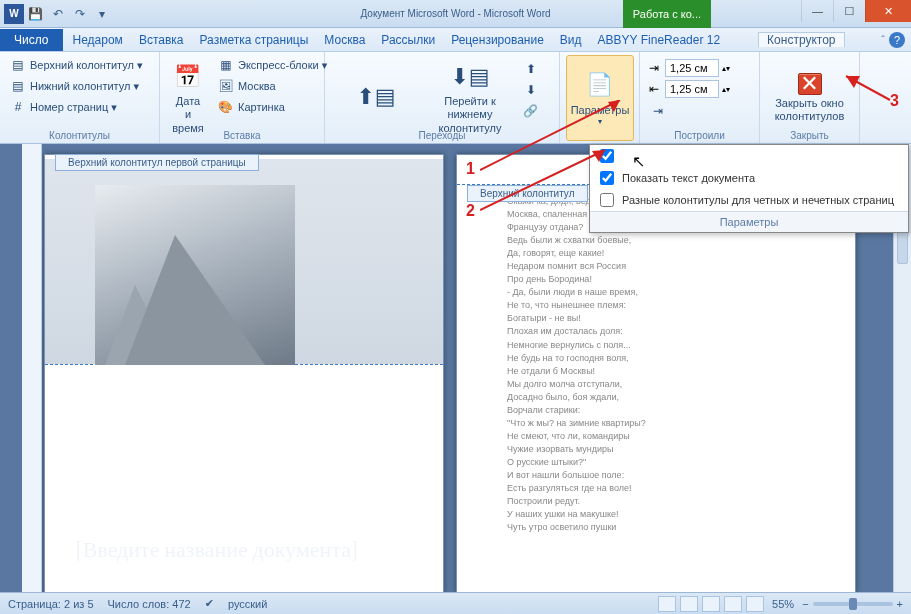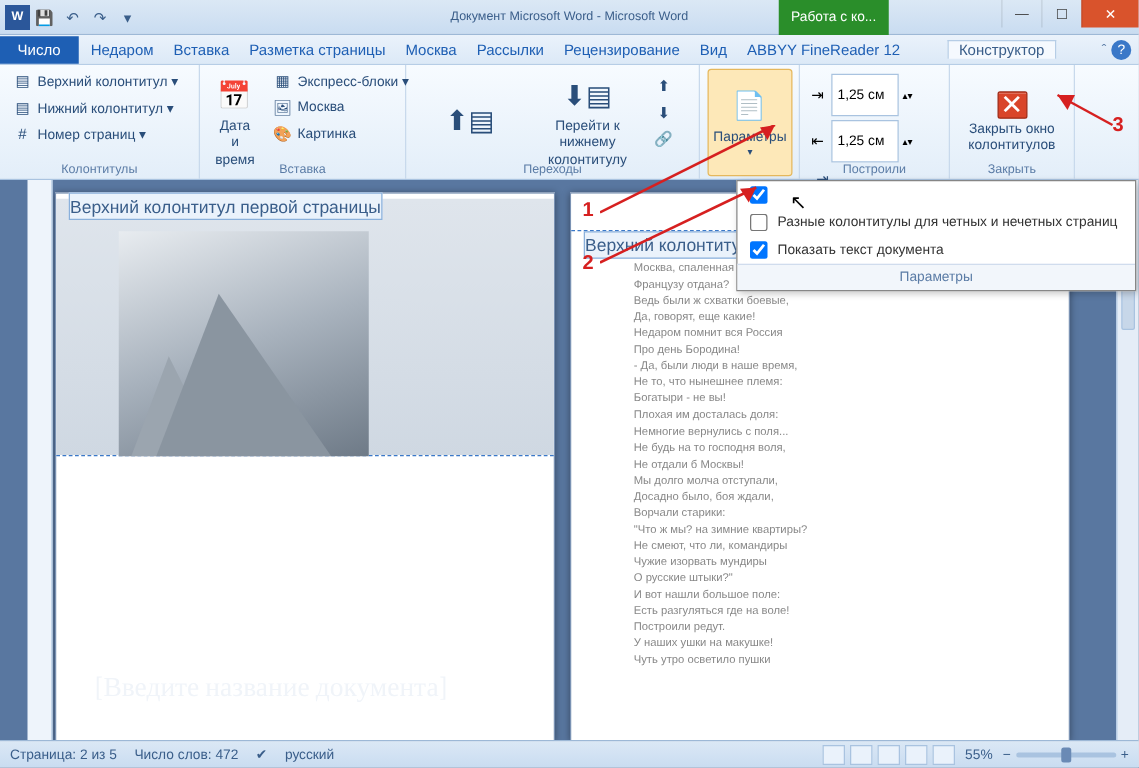--- a/index.html
+++ b/index.html
@@ -20,32 +20,32 @@
 .ribbon{height:92px;background:linear-gradient(#f7fbff,#e3eef9);border-bottom:1px solid #a9c3e0;display:flex;position:relative}
 .ribbon-group{border-right:1px solid #c8d9ec;padding:3px 6px 2px;display:flex;flex-direction:column;position:relative}
 .group-label{position:absolute;bottom:2px;left:0;right:0;text-align:center;color:#5b7ca6;font-size:10px}
 .rg-content{display:flex;gap:4px;flex:1}
 .small-btn{display:flex;align-items:center;gap:4px;padding:2px 4px;color:#2a4e7a;font-size:11px;white-space:nowrap}
 .big-btn{display:flex;flex-direction:column;align-items:center;justify-content:center;padding:2px 6px;color:#2a4e7a;font-size:11px;text-align:center;line-height:1.2}
 .icon16{width:16px;height:16px;display:inline-flex;align-items:center;justify-content:center;font-size:12px}
 .icon32{width:32px;height:32px;display:flex;align-items:center;justify-content:center;font-size:22px;margin-bottom:2px}
 .close-x{background:#d9452a;color:#fff;width:24px;height:22px;border:1px solid #9e2b17;border-radius:2px;box-shadow:inset 0 1px 0 rgba(255,255,255,.3)}
 .spinner{display:flex;align-items:center;gap:3px}
-.spinner input{width:54px;height:18px;border:1px solid #a9c3e0;font-size:11px;padding:16px 4px;background:#fff}
+.spinner input{width:54px;height:18px;border:1px solid #a9c3e0;font-size:11px;padding:0 4px;background:#fff}
 .dropdown-panel{position:absolute;top:144px;left:589px;width:320px;background:#fff;border:1px solid #868686;box-shadow:2px 2px 6px rgba(0,0,0,.25);z-index:50;font-size:11px}
 .dd-row{display:flex;align-items:center;gap:8px;padding:4px 10px;color:#333}
 .dd-row input{width:14px;height:14px}
 .dd-footer{text-align:center;padding:4px;color:#5b7ca6;border-top:1px solid #d0dced;background:#f2f6fb}
 .workspace{position:absolute;top:144px;left:0;right:0;bottom:22px;background:#5977a0;overflow:hidden}
 .page{position:absolute;background:#fff;border:1px solid #7a92b3;box-shadow:0 0 6px rgba(0,0,0,.4)}
 .page1{left:44px;top:10px;width:400px;height:440px}
 .page2{left:456px;top:10px;width:400px;height:440px}
 .header-zone{height:210px;border-bottom:1px dashed #3a78c8;position:relative;background:linear-gradient(#fff 0%, #fff 2%, #dfe5ec 2%, #cfd8e2 100%)}
 .page2 .header-zone{height:30px;background:#fff}
-.header-tab{position:absolute;top:-1px;left:10px;background:#eaf2fb;border:1px solid #8ab0db;padding:2px 0;color:#3a5e8a;font-size:14px;z-index:2}
+.header-tab{position:absolute;top:-1px;left:10px;background:#eaf2fb;border:1px solid #8ab0db;padding:2px 12px;color:#3a5e8a;font-size:10px;z-index:2}
 .page2 .header-tab{top:30px}
 .cover-img{position:absolute;top:30px;left:50px;width:200px;height:180px;background:linear-gradient(160deg,#e8ecf0 0%,#a8b2bd 50%,#6e7a87 100%);overflow:hidden}
 .mountain{position:absolute;bottom:0;left:30px;width:0;height:0;border-left:50px solid transparent;border-right:90px solid transparent;border-bottom:130px solid #8a95a0}
 .mountain2{position:absolute;bottom:0;left:10px;width:0;height:0;border-left:30px solid transparent;border-right:40px solid transparent;border-bottom:80px solid #9ba5af}
 .cover-title{position:absolute;bottom:30px;left:30px;right:30px;color:#f0f4f9;font-size:22px;font-family:Cambria,Georgia,serif}
 .poem{padding:10px 30px 10px 50px;color:#888;font-size:9px;line-height:1.45}
 .statusbar{position:absolute;bottom:0;left:0;right:0;height:22px;background:linear-gradient(#dbe8f5,#c9dcf1);border-top:1px solid #9db8d6;display:flex;align-items:center;padding:0 8px;gap:14px;color:#3a5e8a;font-size:11px}
 .status-right{position:absolute;right:8px;display:flex;align-items:center;gap:4px}
 .view-btn{width:18px;height:16px;border:1px solid #a9c3e0;background:#eaf2fb}
 .zoom-track{width:80px;height:4px;background:#a9c3e0;position:relative;border-radius:2px}
@@ -253,26 +253,26 @@
 
 <div class="scroll-v">
   <div class="scroll-thumb"></div>
 </div>
 
 <div class="dropdown-panel">
   <label class="dd-row">
     <input type="checkbox" checked="" style="">
   </label>
   <label class="dd-row">
+    <input type="checkbox" checked="" style="">
+    <span>Показать текст документа</span>
+  </label>
+  <label class="dd-row">
     <input type="checkbox" style="">
     <span>Разные колонтитулы для четных и нечетных страниц</span>
-  </label>
-  <label class="dd-row">
-    <input type="checkbox" checked="" style="">
-    <span>Показать текст документа</span>
   </label>
   <div class="dd-footer">Параметры</div>
 </div>
 
 <svg class="aline" style="top:100px;left:480px" width="160" height="80">
     <line x1="0" y1="70" x2="140" y2="0" stroke="#d62020" stroke-width="2"></line>
     <polygon points="140,0 128,2 134,12" fill="#d62020"></polygon>
   </svg>
 <svg class="aline" style="top:120px;left:480px" width="140" height="100">
     <line x1="0" y1="90" x2="125" y2="30" stroke="#d62020" stroke-width="2"></line>

